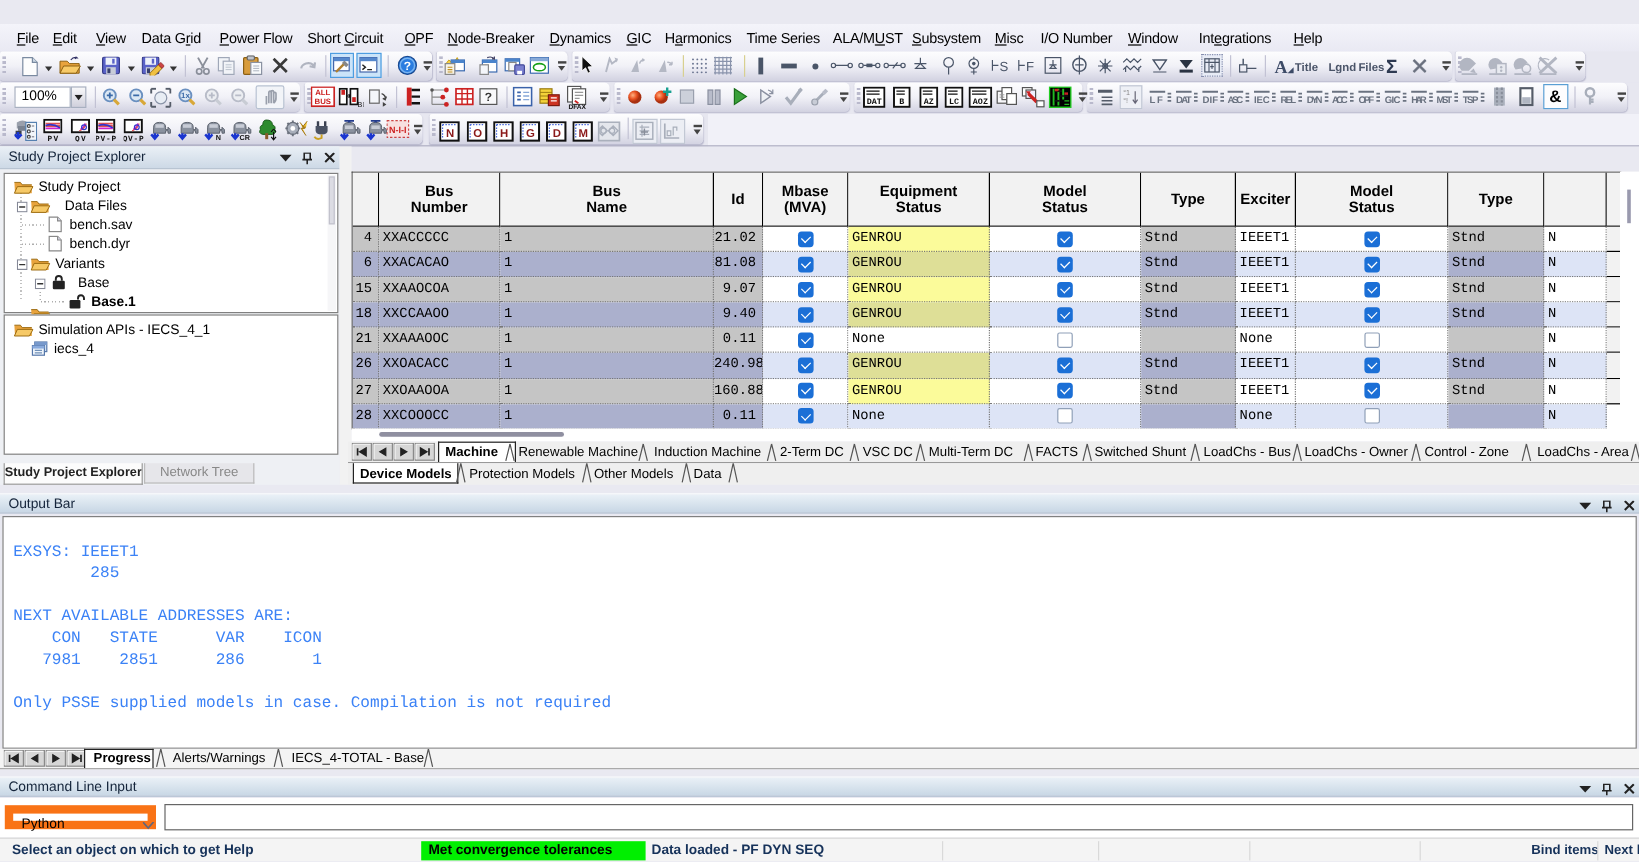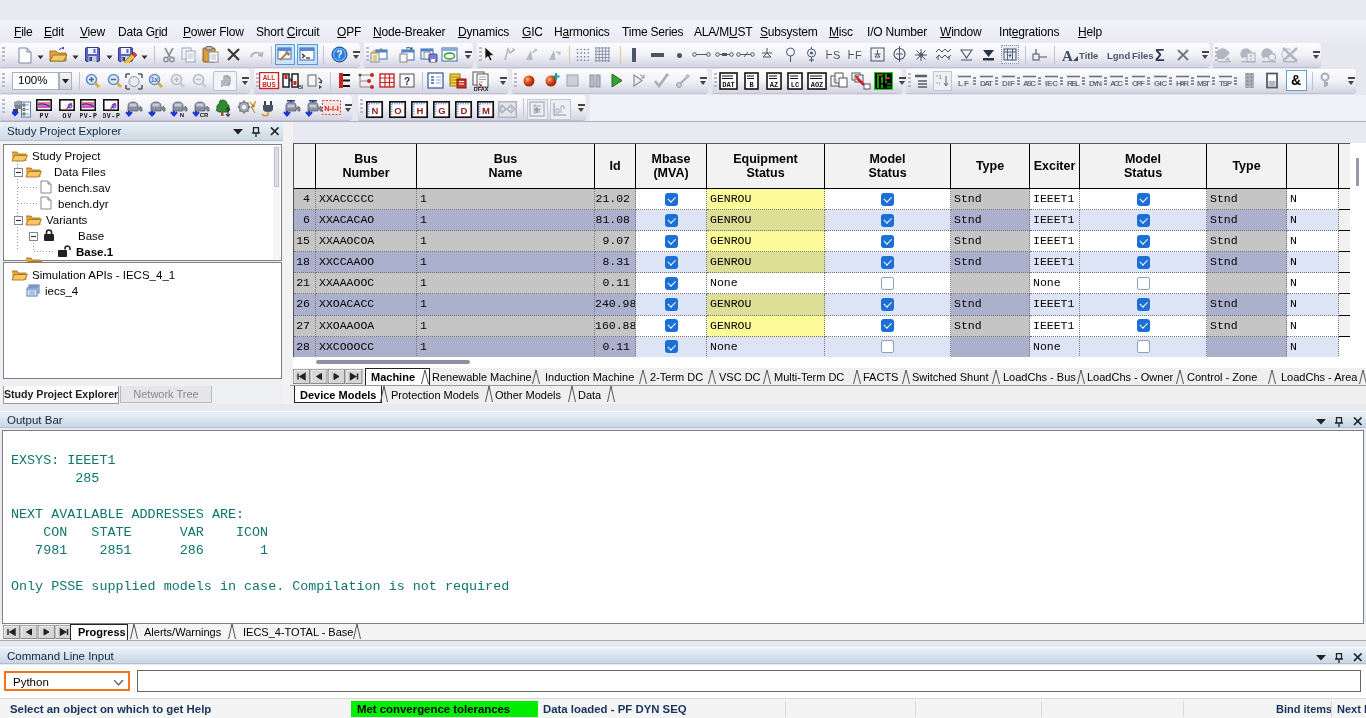--- a/index.html
+++ b/index.html
@@ -872,21 +872,21 @@
           <svg width="9" height="9" style="position:absolute;left:25px;top:3.5px">
             <rect x="0.5" y="0.5" width="8" height="8" fill="#fff" stroke="#848896"></rect>
             <path d="M2 4.5 h5" stroke="#333" stroke-width="1.2"></path>
           </svg>
           <span style="position:absolute;left:39px;width:0">
             <svg width="12" height="13" style="position:absolute;top:1px">
               <rect x="1" y="5" width="10" height="7" rx="1" fill="#222"></rect>
               <path d="M3.5 5 v-1.5 a2.5 2.5 0 0 1 5 0 V5" fill="none" stroke="#222" stroke-width="1.6"></path>
             </svg>
           </span>
-          <span style="position:absolute;left:74px;top:1.5px;">Base</span>
+          <span style="position:absolute;left:61px;top:1.5px;">Base</span>
         </div>
 <div class="trow" style="top:99px">
           <span style="position:absolute;left:53px;width:0">
             <svg width="14" height="13" style="position:absolute;top:1px">
               <rect x="1" y="5" width="9" height="7" rx="1" fill="#222"></rect>
               <path d="M8 4.5 v-1 a2.5 2.5 0 0 1 5 0 V5" fill="none" stroke="#222" stroke-width="1.6"></path>
             </svg>
           </span>
           <span style="position:absolute;left:72px;top:1.5px;font-weight:bold;">Base.1</span>
         </div>
@@ -999,21 +999,21 @@
 <div class="c w">IEEET1</div>
 <div class="c cbx w">
         <span class="cb"></span>
       </div>
 <div class="c g">Stnd</div>
 <div class="c w">N</div>
 <div class="c rh"></div>
 <div class="c num bl">18</div>
 <div class="c bl">XXCCAAOO</div>
 <div class="c bl">1</div>
-<div class="c num bl">8.31</div>
+<div class="c num bl">9.40</div>
 <div class="c cbx p">
         <span class="cb"></span>
       </div>
 <div class="c yd">GENROU</div>
 <div class="c cbx p">
         <span class="cb"></span>
       </div>
 <div class="c bl">Stnd</div>
 <div class="c p">IEEET1</div>
 <div class="c cbx p">
@@ -1194,21 +1194,21 @@
 
 <div class="dockhead" style="top:411px">
     <span class="t">Output Bar</span>
   <svg class="abs" style="left:1316px;top:5px" width="48" height="10">
    <path d="M0 2 h10 l-5 5.5 z" fill="#222"></path>
    <path d="M20.5 0.5 h5 v5.5 h-5 z M19 6 h8 M23 6 v4" stroke="#222" stroke-width="1.3" fill="none"></path>
    <path d="M38 0.5 l7.5 7.5 M45.5 0.5 l-7.5 7.5" stroke="#222" stroke-width="1.7"></path>
   </svg>
 </div>
 <div class="abs" style="left:2px;top:430px;width:1362px;height:194px;background:#fff;border:1px solid #808080">
-<pre style="position:absolute;left:8px;top:21px;font-family:'Liberation Mono',monospace;font-size:13.4px;line-height:18px;color:#0f766e">EXSYS: IEEET1
+<pre style="position:absolute;left:8px;top:21px;font-family:'Liberation Mono',monospace;font-size:13.4px;line-height:18px;color:#3b82f6">EXSYS: IEEET1
         285
 
 NEXT AVAILABLE ADDRESSES ARE:
     CON   STATE      VAR    ICON
    7981    2851      286       1
 
 Only PSSE supplied models in case. Compilation is not required</pre>
 </div>
 <div id="outtabs" class="sheetrow" style="left:0;top:624px;width:1366px;height:17px;background:#f4f4f4;font-size:11px">
     <svg class="abs" style="left:3px;top:1px" width="72" height="15">
@@ -1243,21 +1243,21 @@
 
 <div class="dockhead" style="top:647px">
     <span class="t">Command Line Input</span>
   <svg class="abs" style="left:1316px;top:5px" width="48" height="10">
    <path d="M0 2 h10 l-5 5.5 z" fill="#222"></path>
    <path d="M20.5 0.5 h5 v5.5 h-5 z M19 6 h8 M23 6 v4" stroke="#222" stroke-width="1.3" fill="none"></path>
    <path d="M38 0.5 l7.5 7.5 M45.5 0.5 l-7.5 7.5" stroke="#222" stroke-width="1.7"></path>
   </svg>
 </div>
 <div class="abs" style="left:0;top:665px;width:1366px;height:33px;background:#fff">
- <div class="abs" style="left:4px;top:6px;width:126px;height:20px;border:2px solid #f97316;background:#fff">
+ <div class="abs" style="left:4px;top:6px;width:126px;height:20px;border:7px solid #f97316;background:#fff">
    <span class="abs" style="left:7px;top:2.5px;font-size:11.5px">Python</span>
    <svg class="abs" style="left:108px;top:7px" width="10" height="7">
         <path d="M0 0 L4.5 5 L9 0" stroke="#667" stroke-width="1.5" fill="none"></path>
       </svg>
  </div>
  <div class="abs" style="left:137px;top:5px;width:1224px;height:22px;border:1px solid #666;background:#fff"></div>
 </div>
 
 <div id="statusbar">
  <span class="abs" style="left:10px;top:4px">Select an object on which to get Help</span>

